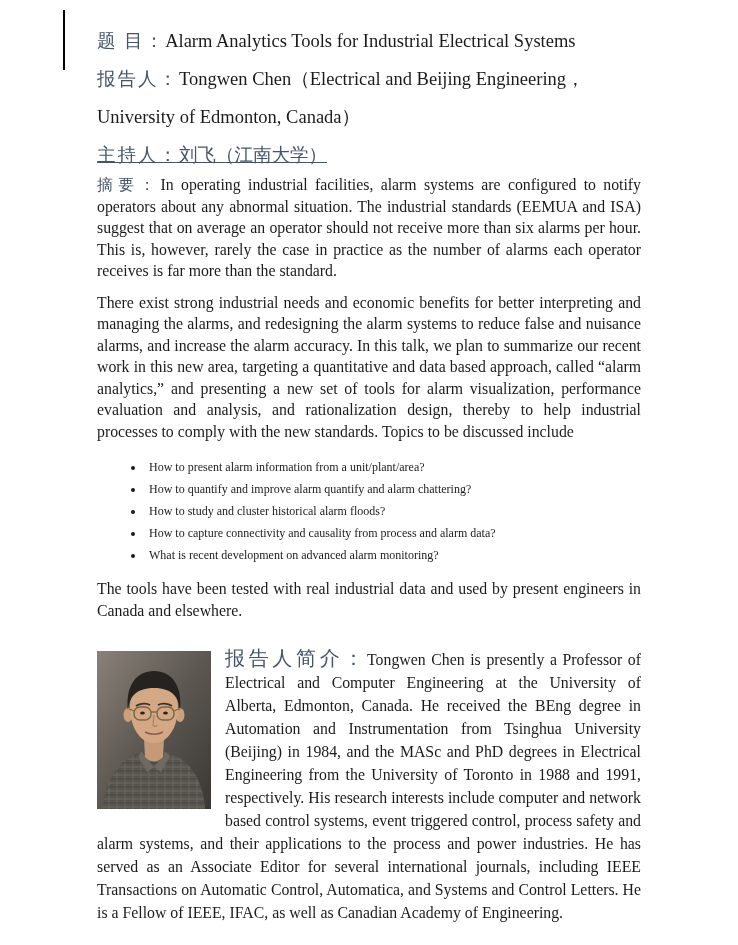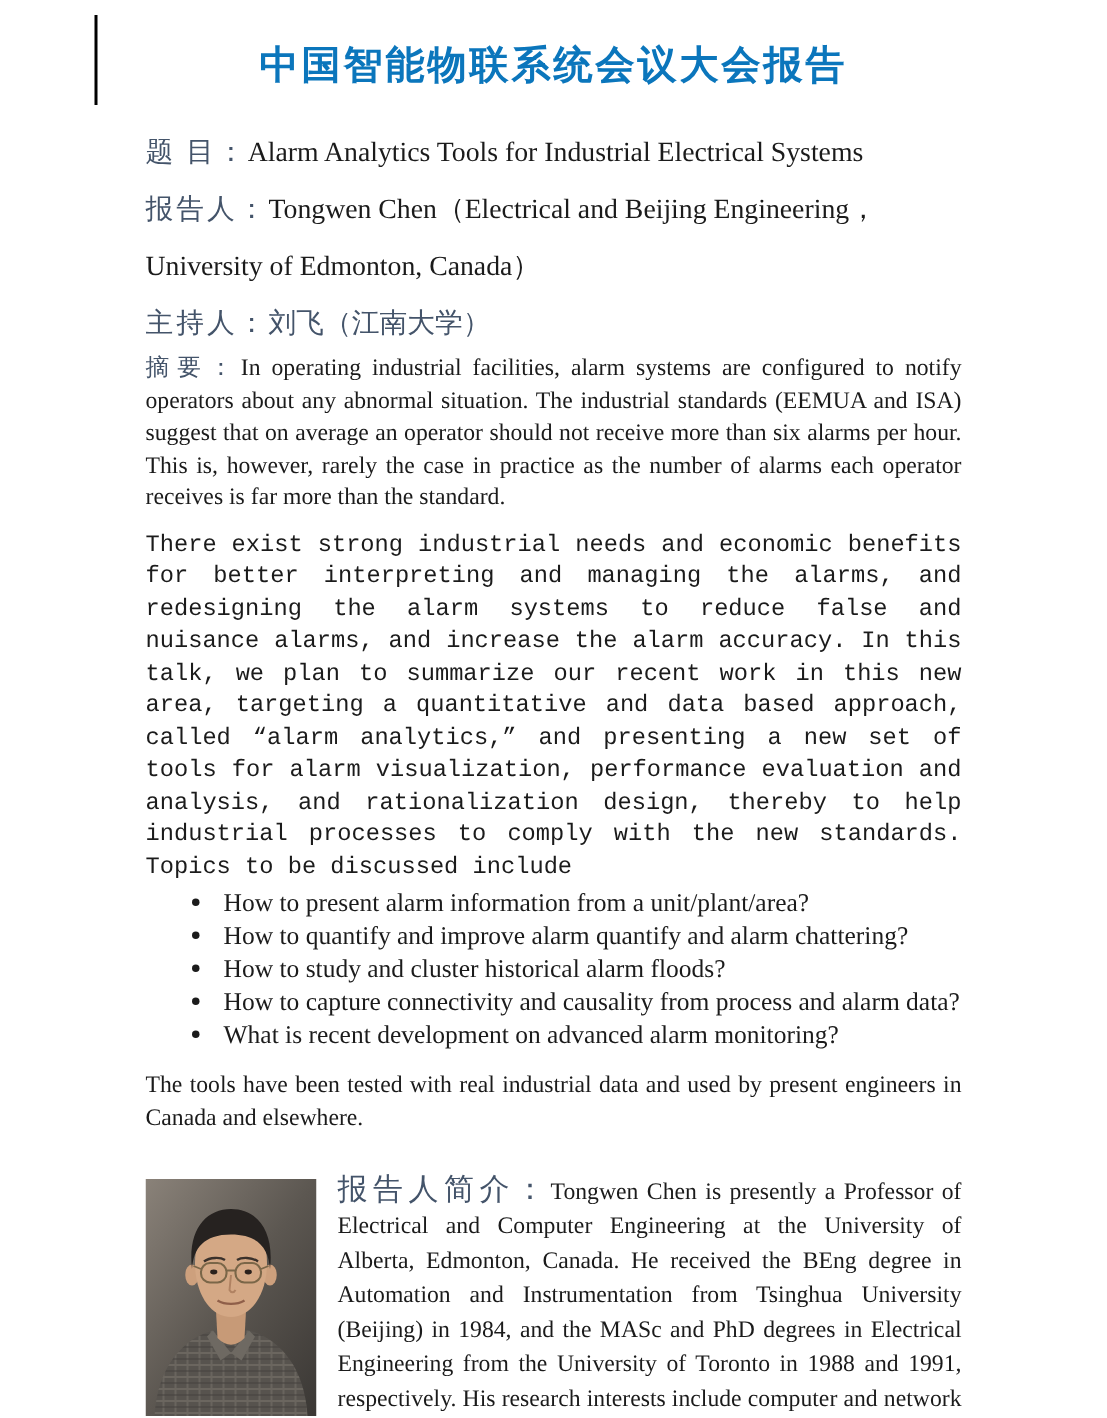--- a/index.html
+++ b/index.html
@@ -37,32 +37,32 @@
     margin-top: 22px;
     font-size: 18.5px;
     line-height: 38px;
   }
   .fields p { margin: 0; }
   .label {
     color: var(--color-label, #44546A);
     letter-spacing: 2px;
     text-align: right;
   }
-  .host-line { color: var(--color-label, #44546A); }
+  .host-line { color: var(--color-label, #44546A); text-decoration: underline; }
   .body-text {
     font-size: 15.8px;
     line-height: 21.5px;
     text-align: justify;
   }
   .body-text p { margin: 0 0 10px 0; }
-  .body-text p.no-gap { margin-bottom: 2px; font-family: Liberation Mono, monospace; }
+  .body-text p.no-gap { margin-bottom: 14px; }
   ul.topics {
     margin: 0 0 12px 0;
     padding-left: 48px;
-    font-size: 17px;
+    font-size: 12px;
     line-height: 22px;
   }
   ul.topics li { padding-left: 4px; }
   .bio {
     margin-top: 26px;
     font-size: 15.8px;
     line-height: 23px;
     text-align: justify;
   }
   .bio-text { margin: 0; }
@@ -75,21 +75,20 @@
   .photo svg { display: block; }
   .bio .label { font-size: 20px; }
 </style>
 </head>
 <body>
 
 <div class="page">
 
   <div class="margin-line"></div>
 
-  <h1 class="doc-title">中国智能物联系统会议大会报告</h1>
 
   <div class="content">
 
     <div class="fields">
       <p><span class="label">题 目：</span><span>Alarm Analytics Tools for Industrial Electrical Systems</span></p>
       <p><span class="label">报告人：</span><span>Tongwen Chen（Electrical and Beijing Engineering，</span><br><span>University of Edmonton, Canada）</span></p>
       <p class="host-line"><span class="label">主持人：</span><span>刘飞（江南大学）</span></p>
     </div>
 
     <div class="body-text">

